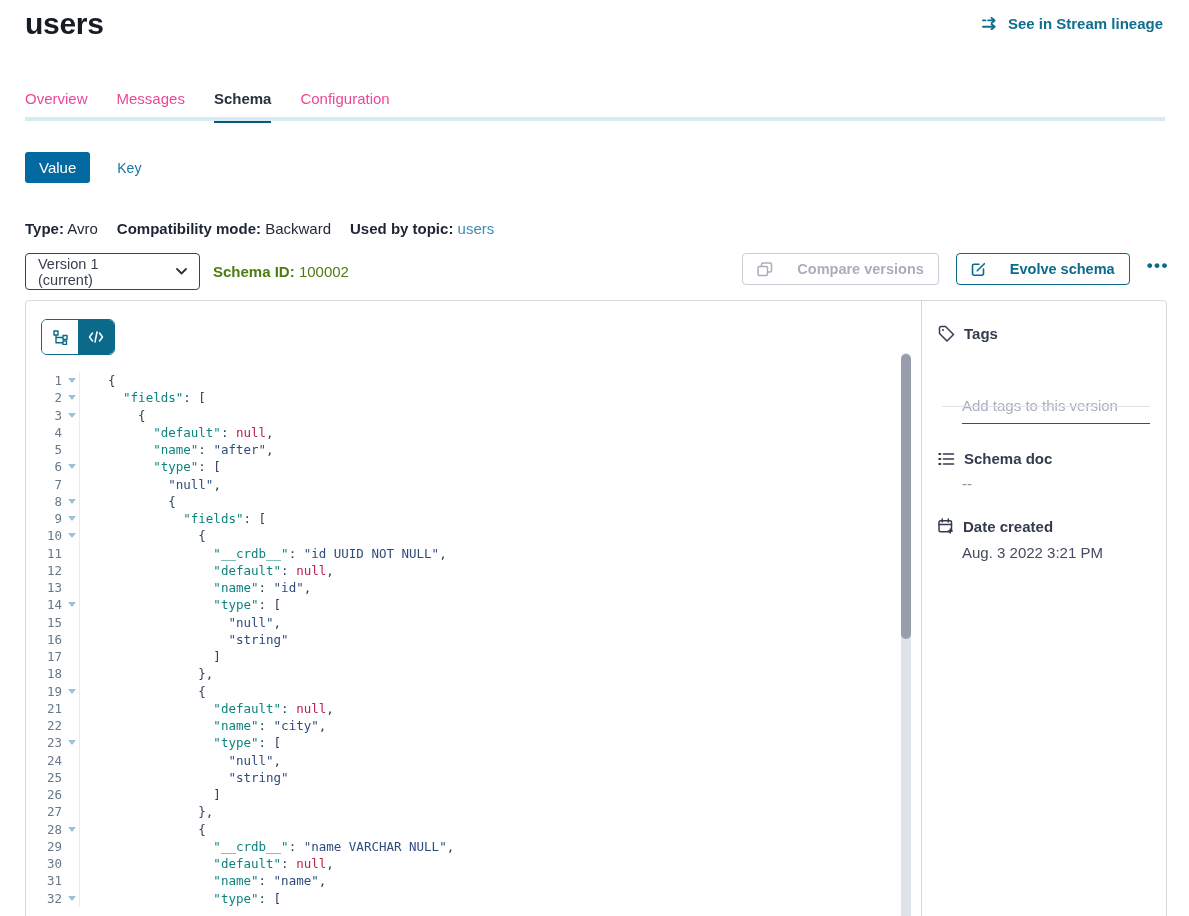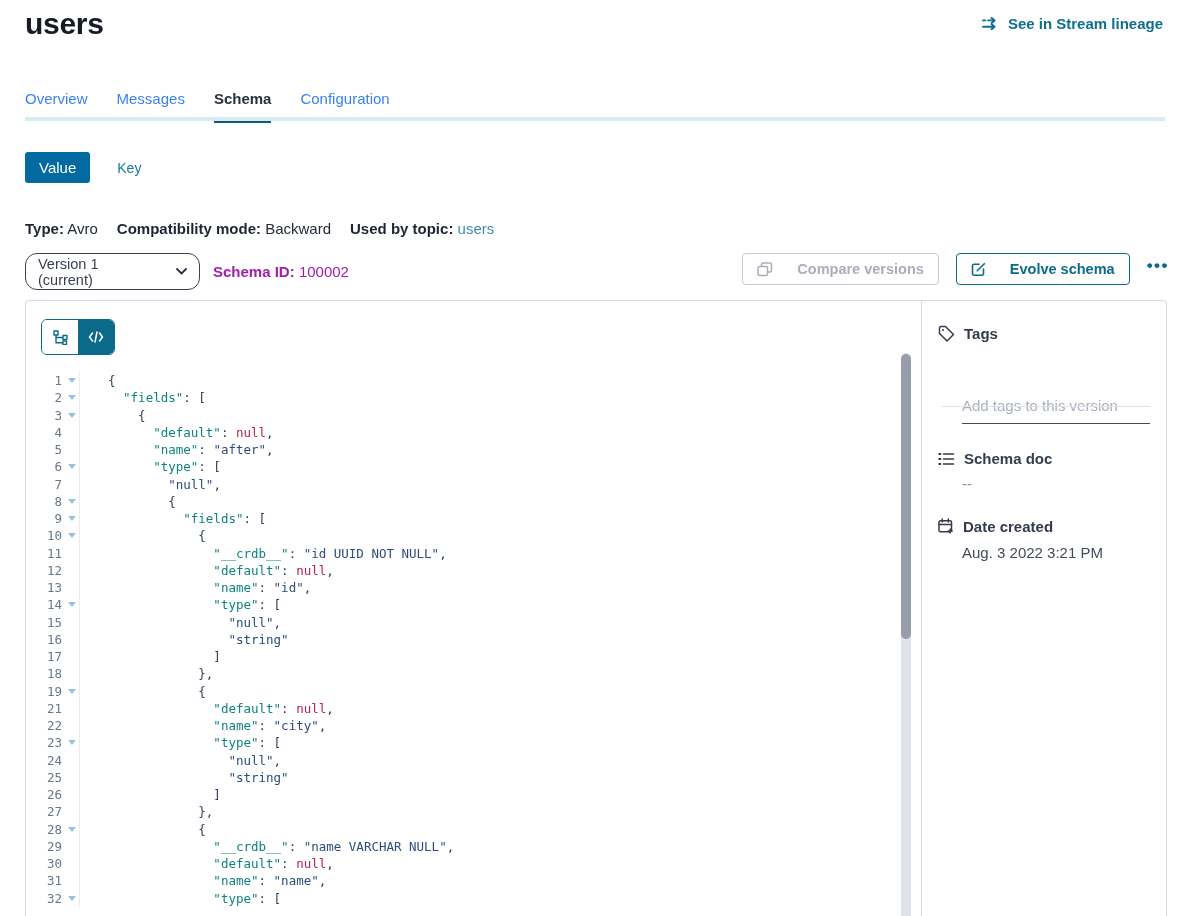--- a/index.html
+++ b/index.html
@@ -8,41 +8,41 @@
   .abs { position:absolute; }
   #stage { position:relative; width:1189px; height:916px; }
 
   
   .page-title { left:25px; top:7px; font-size:30px; font-weight:700; color:#171c24; letter-spacing:-0.3px; }
   .lineage { top:15px; right:26px; display:flex; align-items:center; gap:8px;
              color:#0e6e8f; font-size:15px; font-weight:700; cursor:pointer; }
 
   
   .tabs { left:25px; top:90px; display:flex; gap:29px; }
-  .tab { font-size:15px; color:#3b82f6; padding-bottom:10px; position:relative; cursor:pointer; }
+  .tab { font-size:15px; color:#ec4899; padding-bottom:10px; position:relative; cursor:pointer; }
   .tab.active { color:#28323d; font-weight:600; }
   .tab.active::after { content:''; position:absolute; left:0; right:0; bottom:-6px; height:4px; background:#0a587c; }
   .tabs-bar { left:25px; right:24px; top:117px; height:4px; background:#d8ebf3; }
 
   
   .vk { left:25px; top:152px; display:flex; align-items:center; gap:27px; }
   .vk-btn { background:#0369a1; color:#fff; font-size:15px; padding:7px 14px; border-radius:3px; border:none; cursor:pointer; }
   .vk-key { color:#1878a3; font-size:14px; cursor:pointer; }
 
   
   .meta { left:25px; top:220px; display:flex; gap:19px; font-size:15px; color:#222a38; }
   .meta b { font-weight:700; color:#1d2533; }
   .meta a { color:#3a8bb5; text-decoration:none; cursor:pointer; }
 
   
   .controls-left { left:25px; top:253px; display:flex; align-items:center; gap:13px; }
   .version-select { display:flex; align-items:center; justify-content:space-between; width:175px; height:37px;
-                    border:1px solid #3b4252; border-radius:12px; padding:0 12px; font-size:14.5px; color:#39404f;
+                    border:1px solid #3b4252; border-radius:4px; padding:0 12px; font-size:14.5px; color:#39404f;
                     background:#fff; cursor:pointer;gap:32px; }
-  .schema-id { font-size:15px; color:#a21caf; }
+  .schema-id { font-size:15px; color:#4d7c0f; }
   .schema-id b { font-weight:700; }
   .controls-right { right:20px; top:253px; display:flex; align-items:center; gap:17px; }
   .btn { display:flex; align-items:center; gap:24px; font-size:14.5px; font-weight:600; border-radius:4px;
          background:#fff; padding:7px 14px; cursor:pointer; }
   .btn-disabled { border:1px solid #c9cdd6; color:#a9aeb9; cursor:default; }
   .btn-outline { border:1px solid #0b6a89; color:#0b6a89; }
   .more-dots { color:#0b6a89; font-size:17px; font-weight:700; letter-spacing:1.5px; cursor:pointer; padding-bottom:6px; }
 
   
   .panel { left:25px; top:300px; width:1142px; height:645px; border:1px solid #d3d7de; border-radius:4px; background:#fff; }

